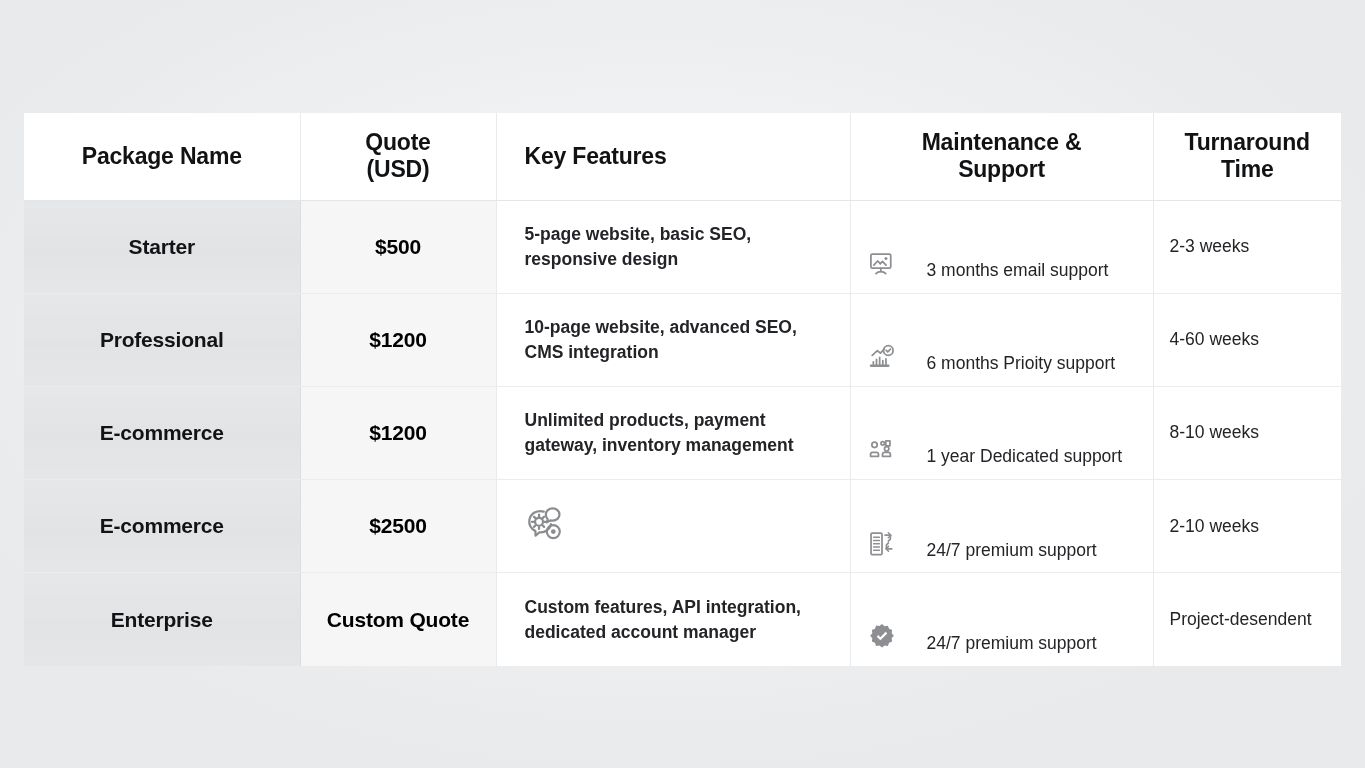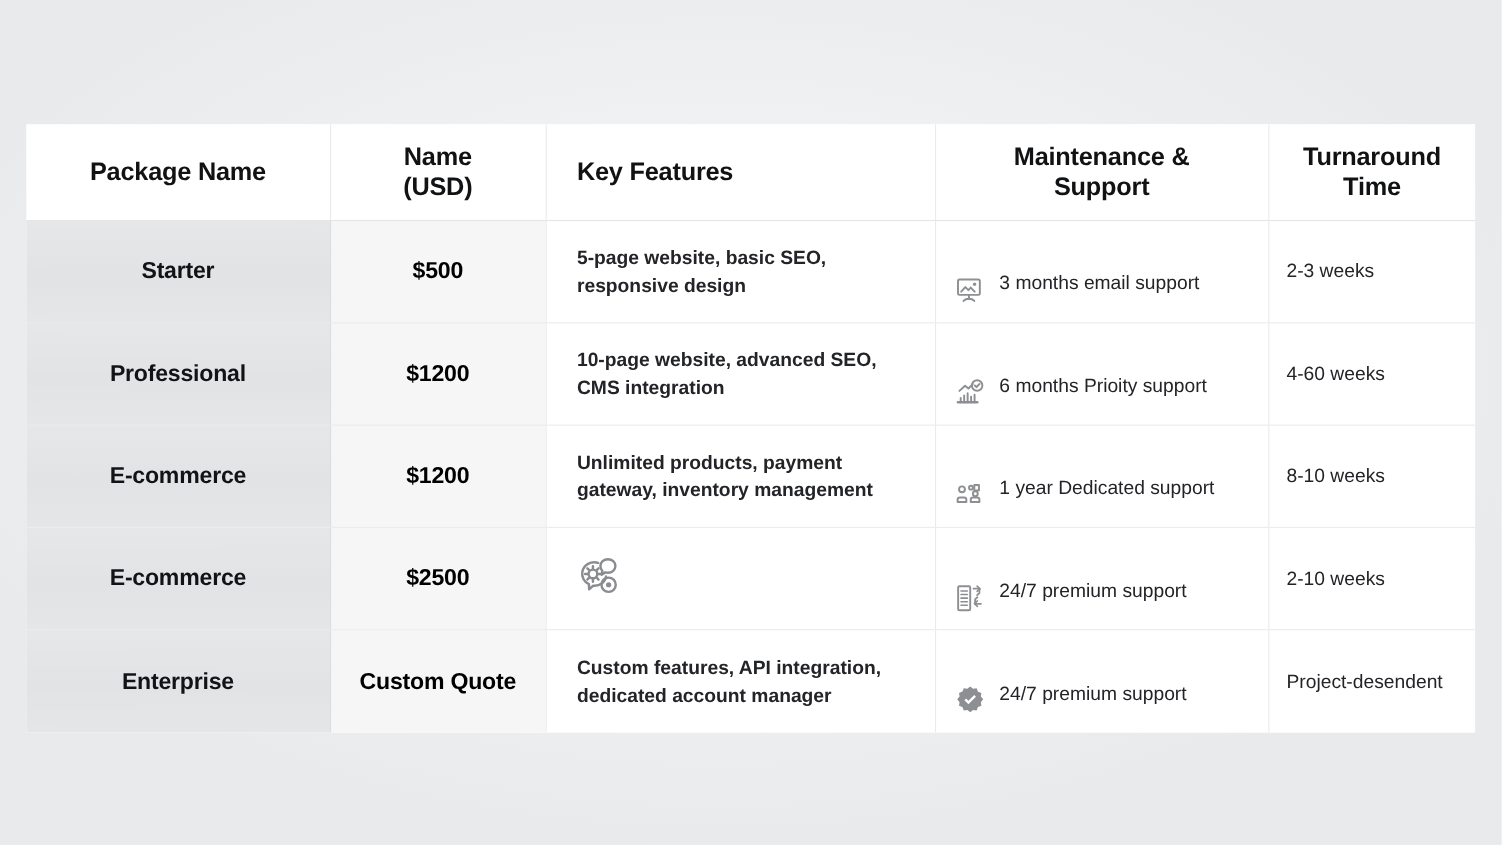--- a/index.html
+++ b/index.html
@@ -126,22 +126,22 @@
     font-size: 17.5px;
     color: #232427;
     padding-left: 16px;
     border-right: none;
     margin-top: 32px;
   }
 
   
   .maint-inner {
     display: flex;
-    align-items: flex-start;
-    gap: 10px;
+    align-items: flex-end;
+    gap: 28px;
     margin-top: 35px;
   }
   .maint-icon {
     flex: 0 0 auto;
     width: 34px;
     height: 34px;
     display: flex;
     align-items: center;
     justify-content: center;
     color: #8d8f92;
@@ -170,21 +170,21 @@
         <col class="c-maint">
         <col class="c-turn">
     </colgroup>
 
     <thead>
       <tr>
         <th class="th-pkg">
           <span>Package Name</span>
         </th>
         <th class="th-cost">
-          <span>Name</span><br>
+          <span>Quote</span><br>
           <span>(USD)</span>
         </th>
         <th class="th-feat">
           <span>Key Features</span>
         </th>
         <th class="th-maint">
           <span>Maintenance &amp;</span><br>
           <span>Support</span>
         </th>
         <th class="th-turn">

